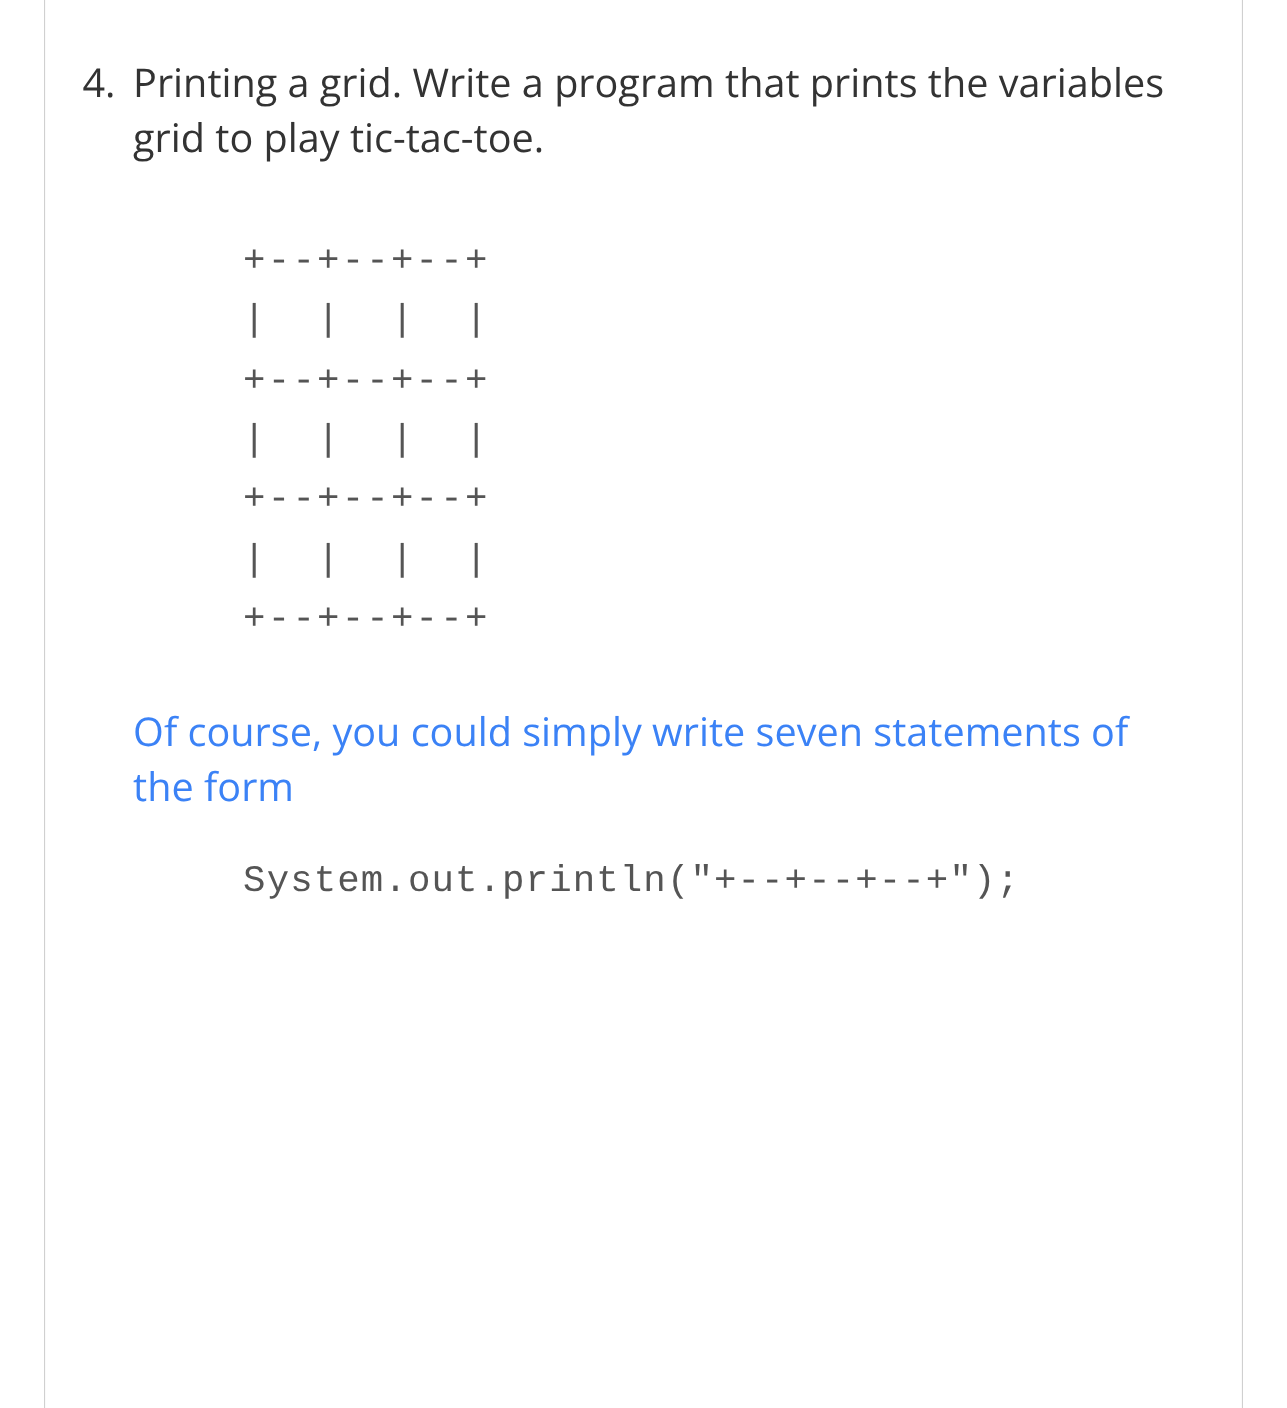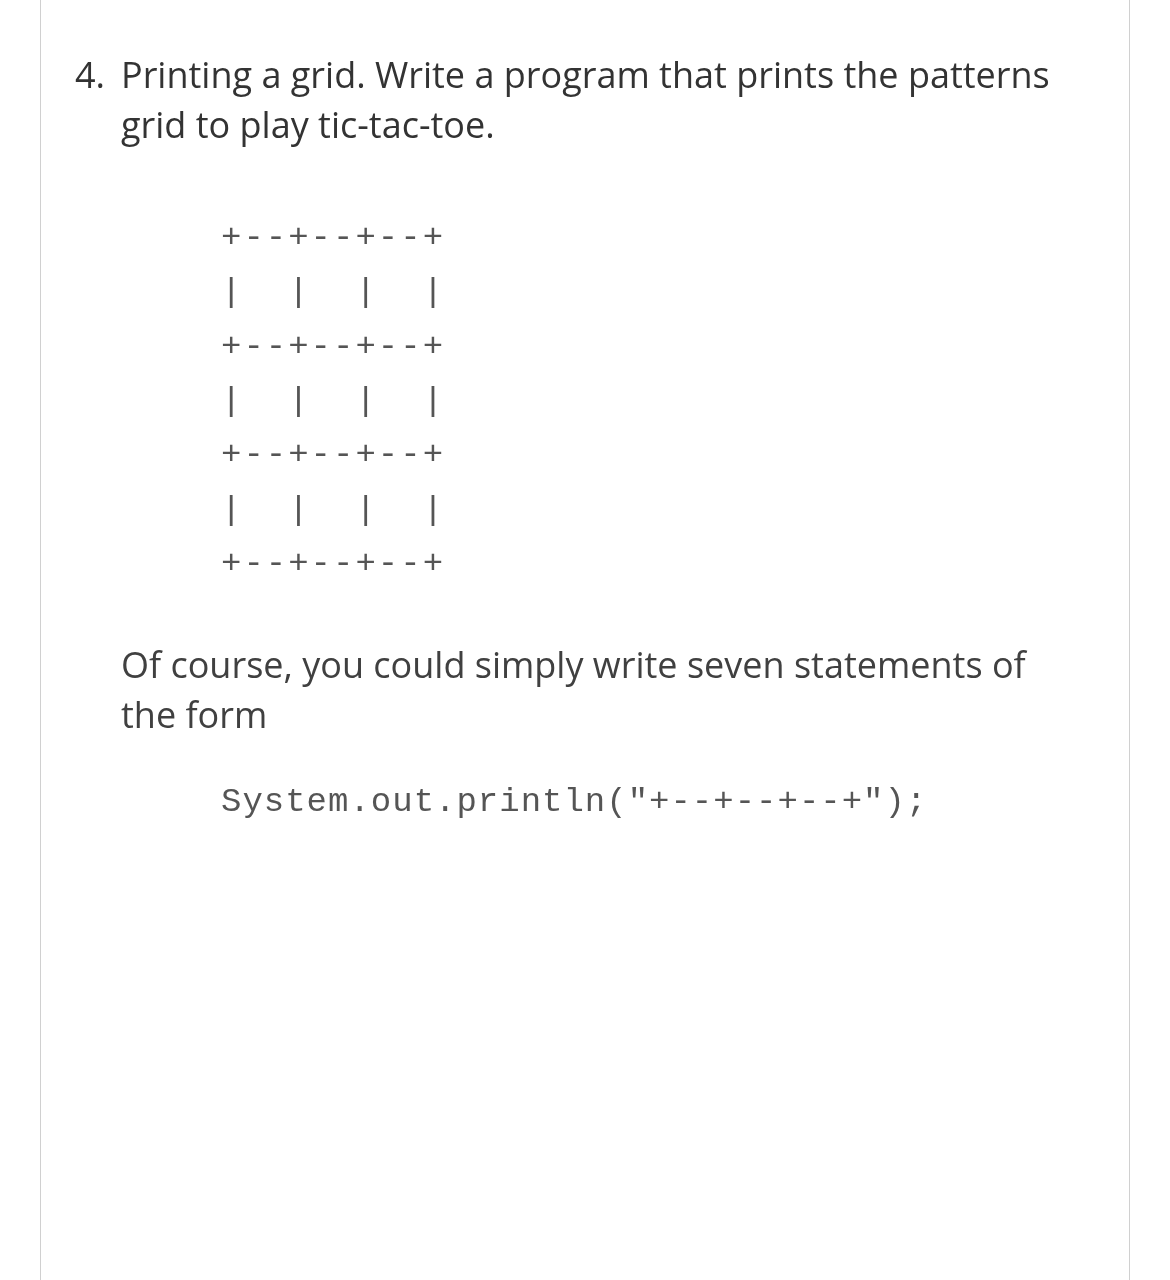--- a/index.html
+++ b/index.html
@@ -61,32 +61,32 @@
       color: #555555;
       letter-spacing: 1px;
       white-space: pre-wrap;
       word-break: break-all;
       padding: 35px 0 35px 100px;
       display: block;
     }
     .paragraph {
       font-size: 36px;
       line-height: 1.4;
-      color: #404040;
+      color: #3b82f6;
       margin-top: 8px;
     }
   </style>
 </head>
 <body>
 
 <div class="container">
   <div class="list-item">
     <div class="list-number">4.</div>
     <div class="list-content">
-      <div class="body-text">Printing a grid. Write a program that prints the patterns grid to play tic-tac-toe.</div>
+      <div class="body-text">Printing a grid. Write a program that prints the variables grid to play tic-tac-toe.</div>
       <div class="pre-block"><span>+--+--+--+</span>
 <span>|  |  |  |</span>
 <span>+--+--+--+</span>
 <span>|  |  |  |</span>
 <span>+--+--+--+</span>
 <span>|  |  |  |</span>
 <span>+--+--+--+</span></div>
       <div class="paragraph">Of course, you could simply write seven statements of the form</div>
       <div class="code-block">System.out.println("+--+--+--+");</div>
     </div>

